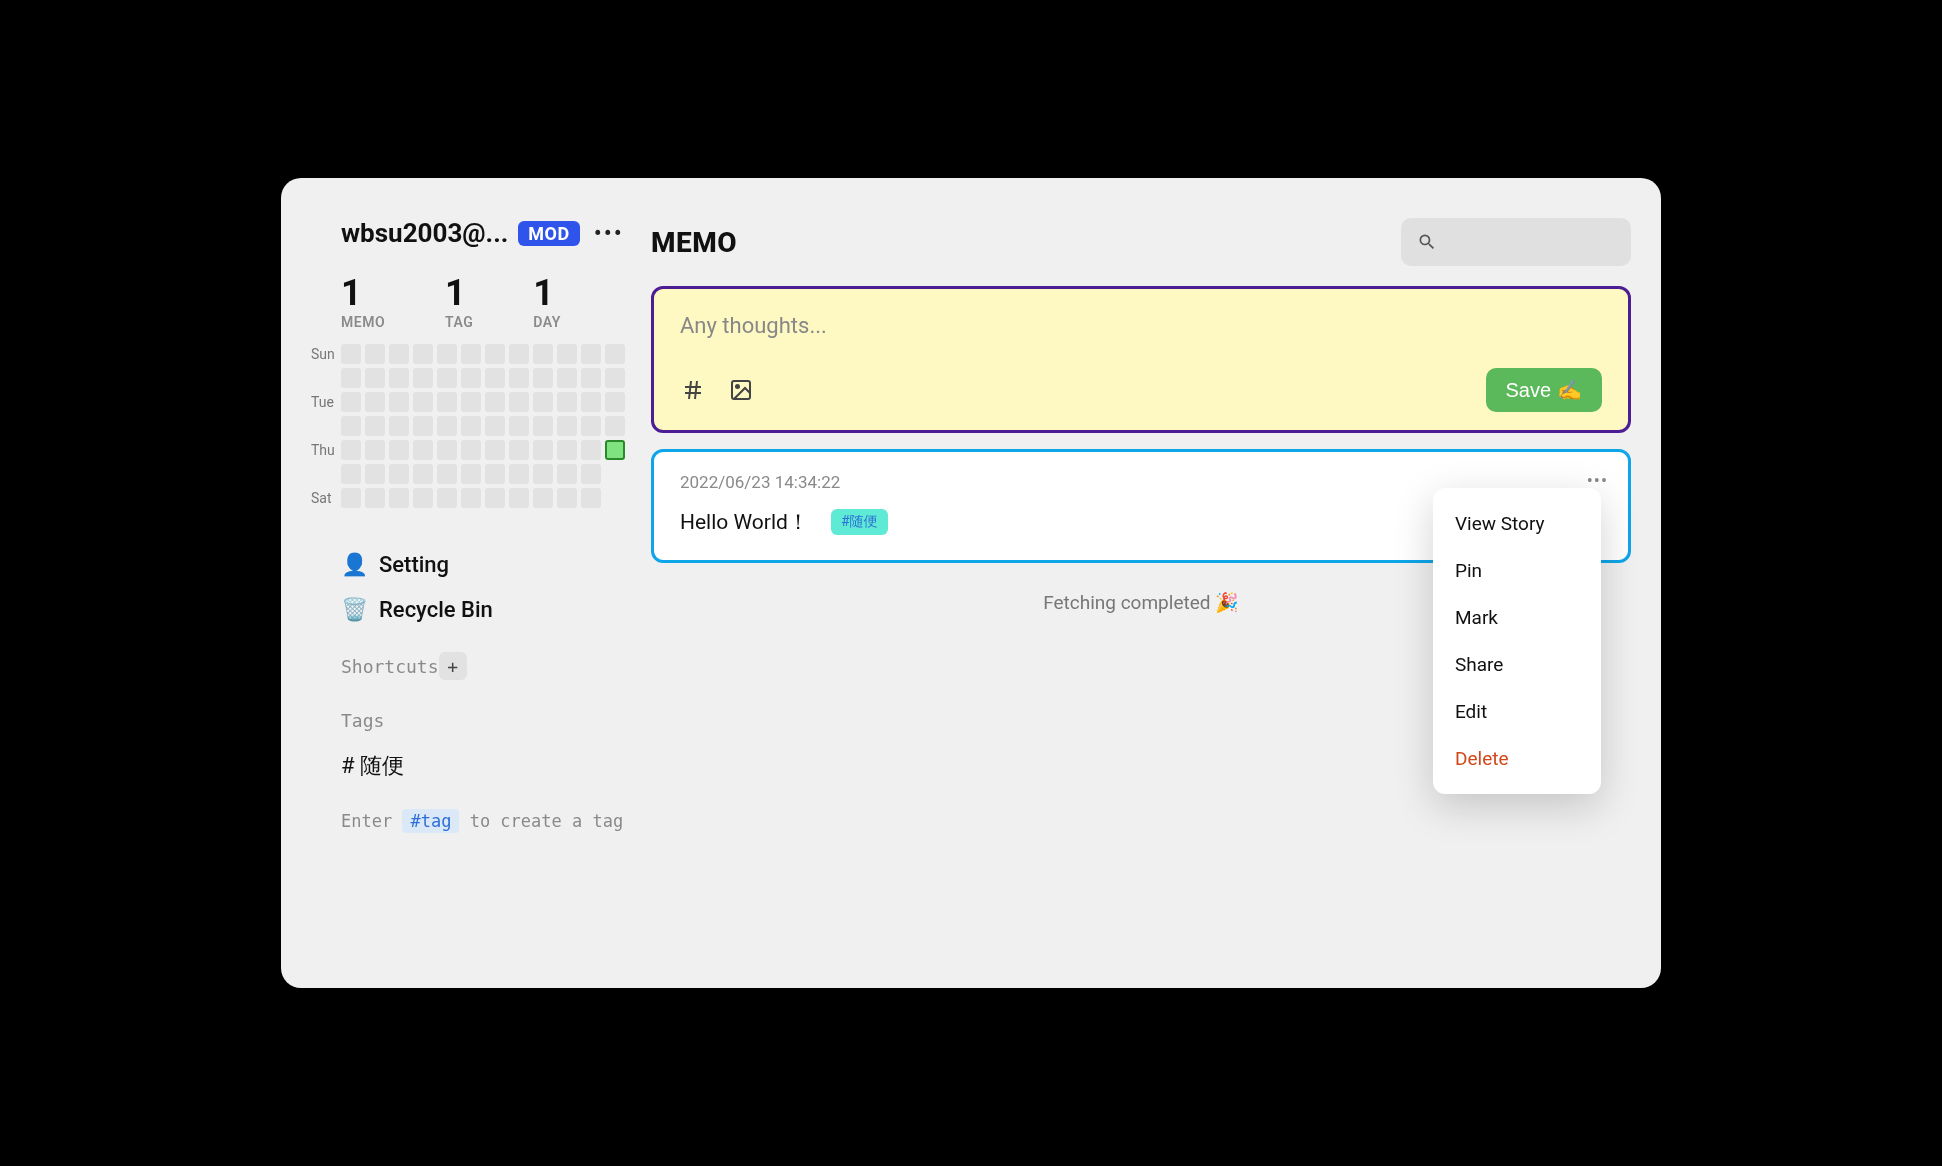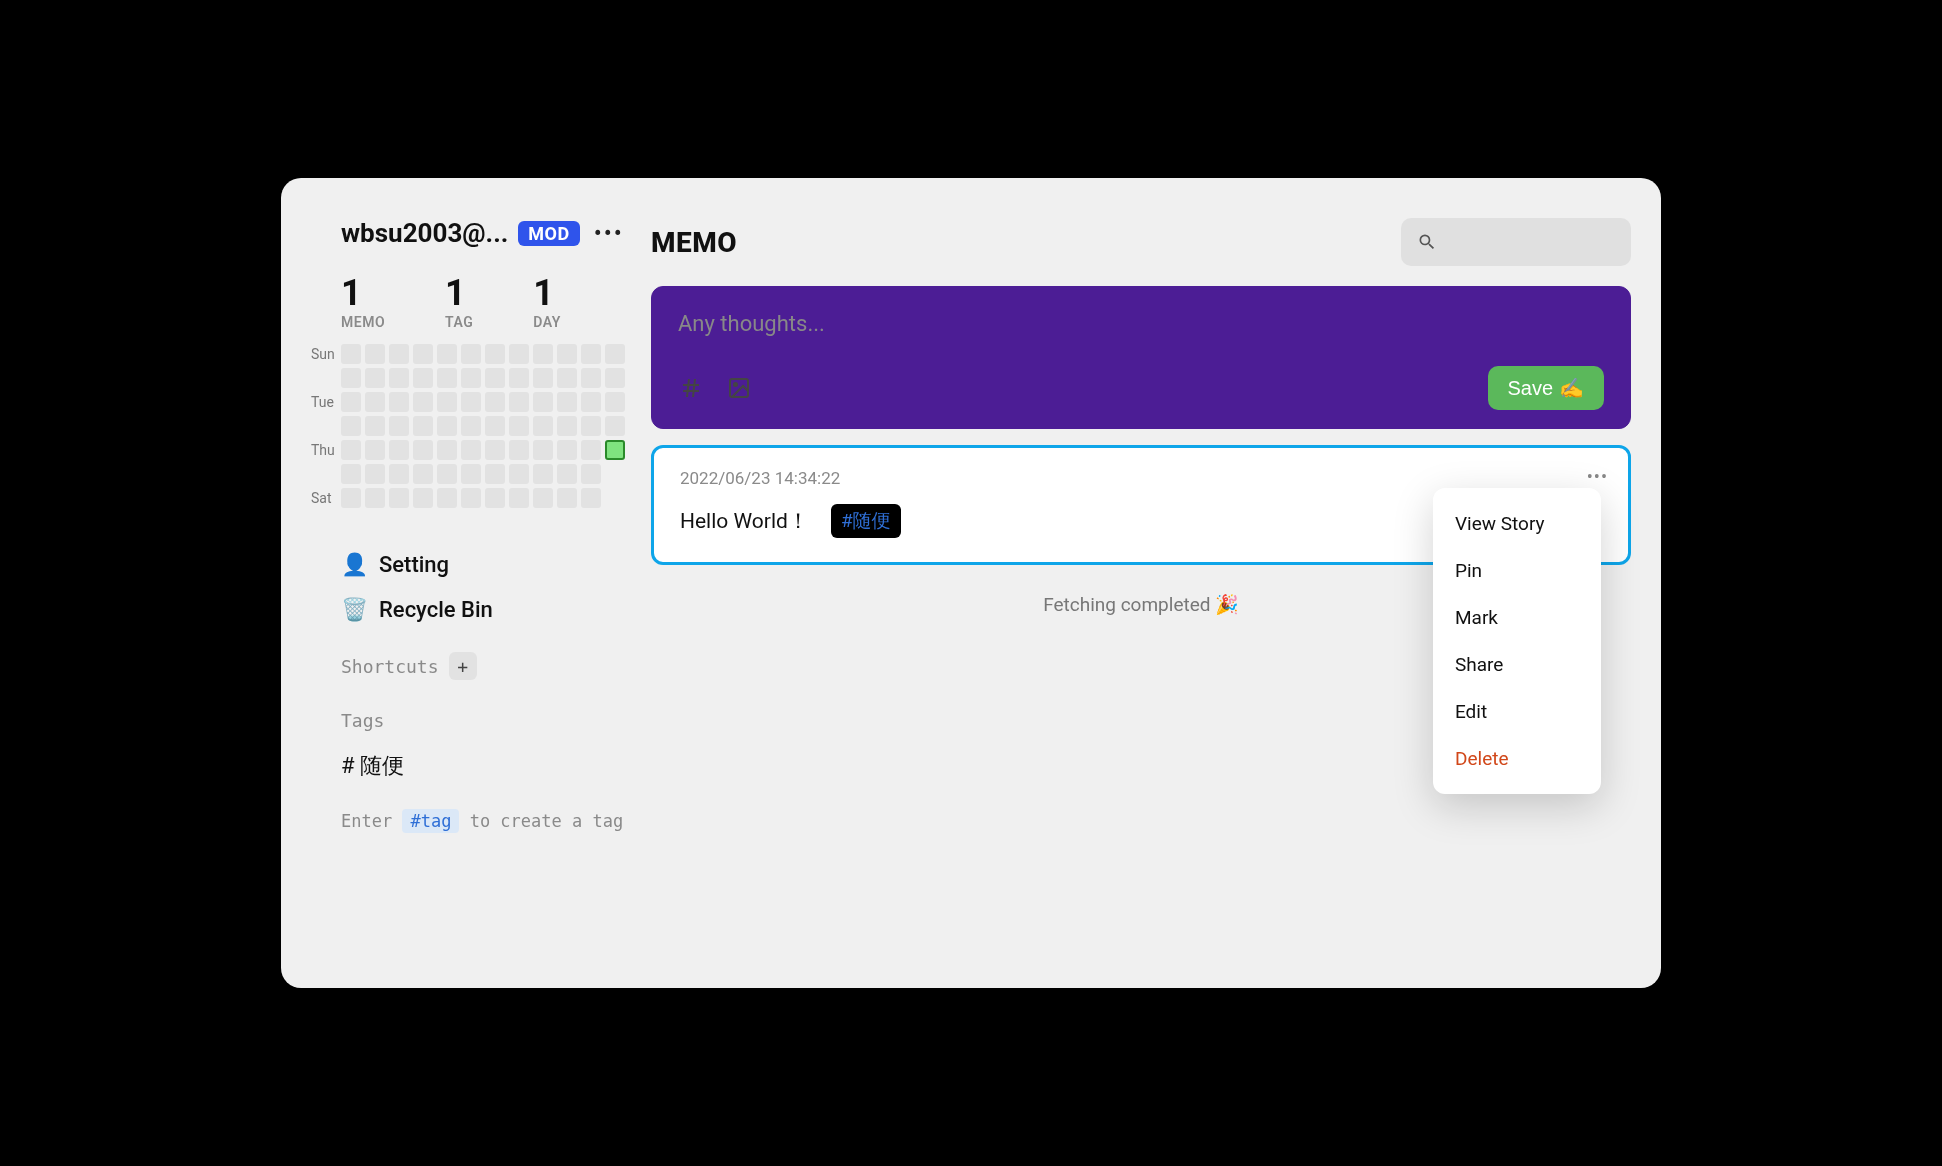--- a/index.html
+++ b/index.html
@@ -118,21 +118,20 @@
     cursor: pointer;
   }
   .nav-icon { font-size: 22px; width: 26px; }
   .section-title {
     font-size: 18px;
     color: #8a8a8a;
     padding-left: 30px;
     margin-top: 20px;
     display: flex;
     align-items: center;
-    gap: 10px;
     font-family: ui-monospace, SFMono-Regular, Menlo, monospace;
   }
   .add-shortcut {
     width: 28px; height: 28px;
     background: #e2e2e2;
     border-radius: 6px;
     display: inline-flex;
     align-items: center;
     justify-content: center;
     font-size: 18px;
@@ -189,23 +188,23 @@
     background: #e0e0e0;
     border-radius: 10px;
     display: flex;
     align-items: center;
     padding: 0 16px;
     cursor: text;
   }
   .search-box svg { width: 20px; height: 20px; fill: #555; }
 
   .editor-card {
-    background: #4c1d95;
+    background: #fef9c3;
     border-radius: 12px;
-    border: 1px solid #4c1d95;
+    border: 3px solid #4c1d95;
     padding: 24px 26px 18px 26px;
     margin-bottom: 16px;
   }
   .editor-input {
     font-size: 22px;
     color: #888;
     margin-bottom: 30px;
   }
   .editor-toolbar {
     display: flex;
@@ -246,25 +245,25 @@
     margin-bottom: 16px;
   }
   .memo-content {
     font-size: 21px;
     color: #111;
     display: flex;
     align-items: center;
     gap: 22px;
   }
   .memo-tag {
-    background: #000000;
+    background: #5eead4;
     color: #2f6fd6;
     padding: 4px 10px;
     border-radius: 6px;
-    font-size: 19px;
+    font-size: 14px;
   }
   .memo-more {
     position: absolute;
     top: 18px; right: 20px;
     color: #888;
     cursor: pointer;
     font-size: 18px;
     letter-spacing: 1px;
   }
 

